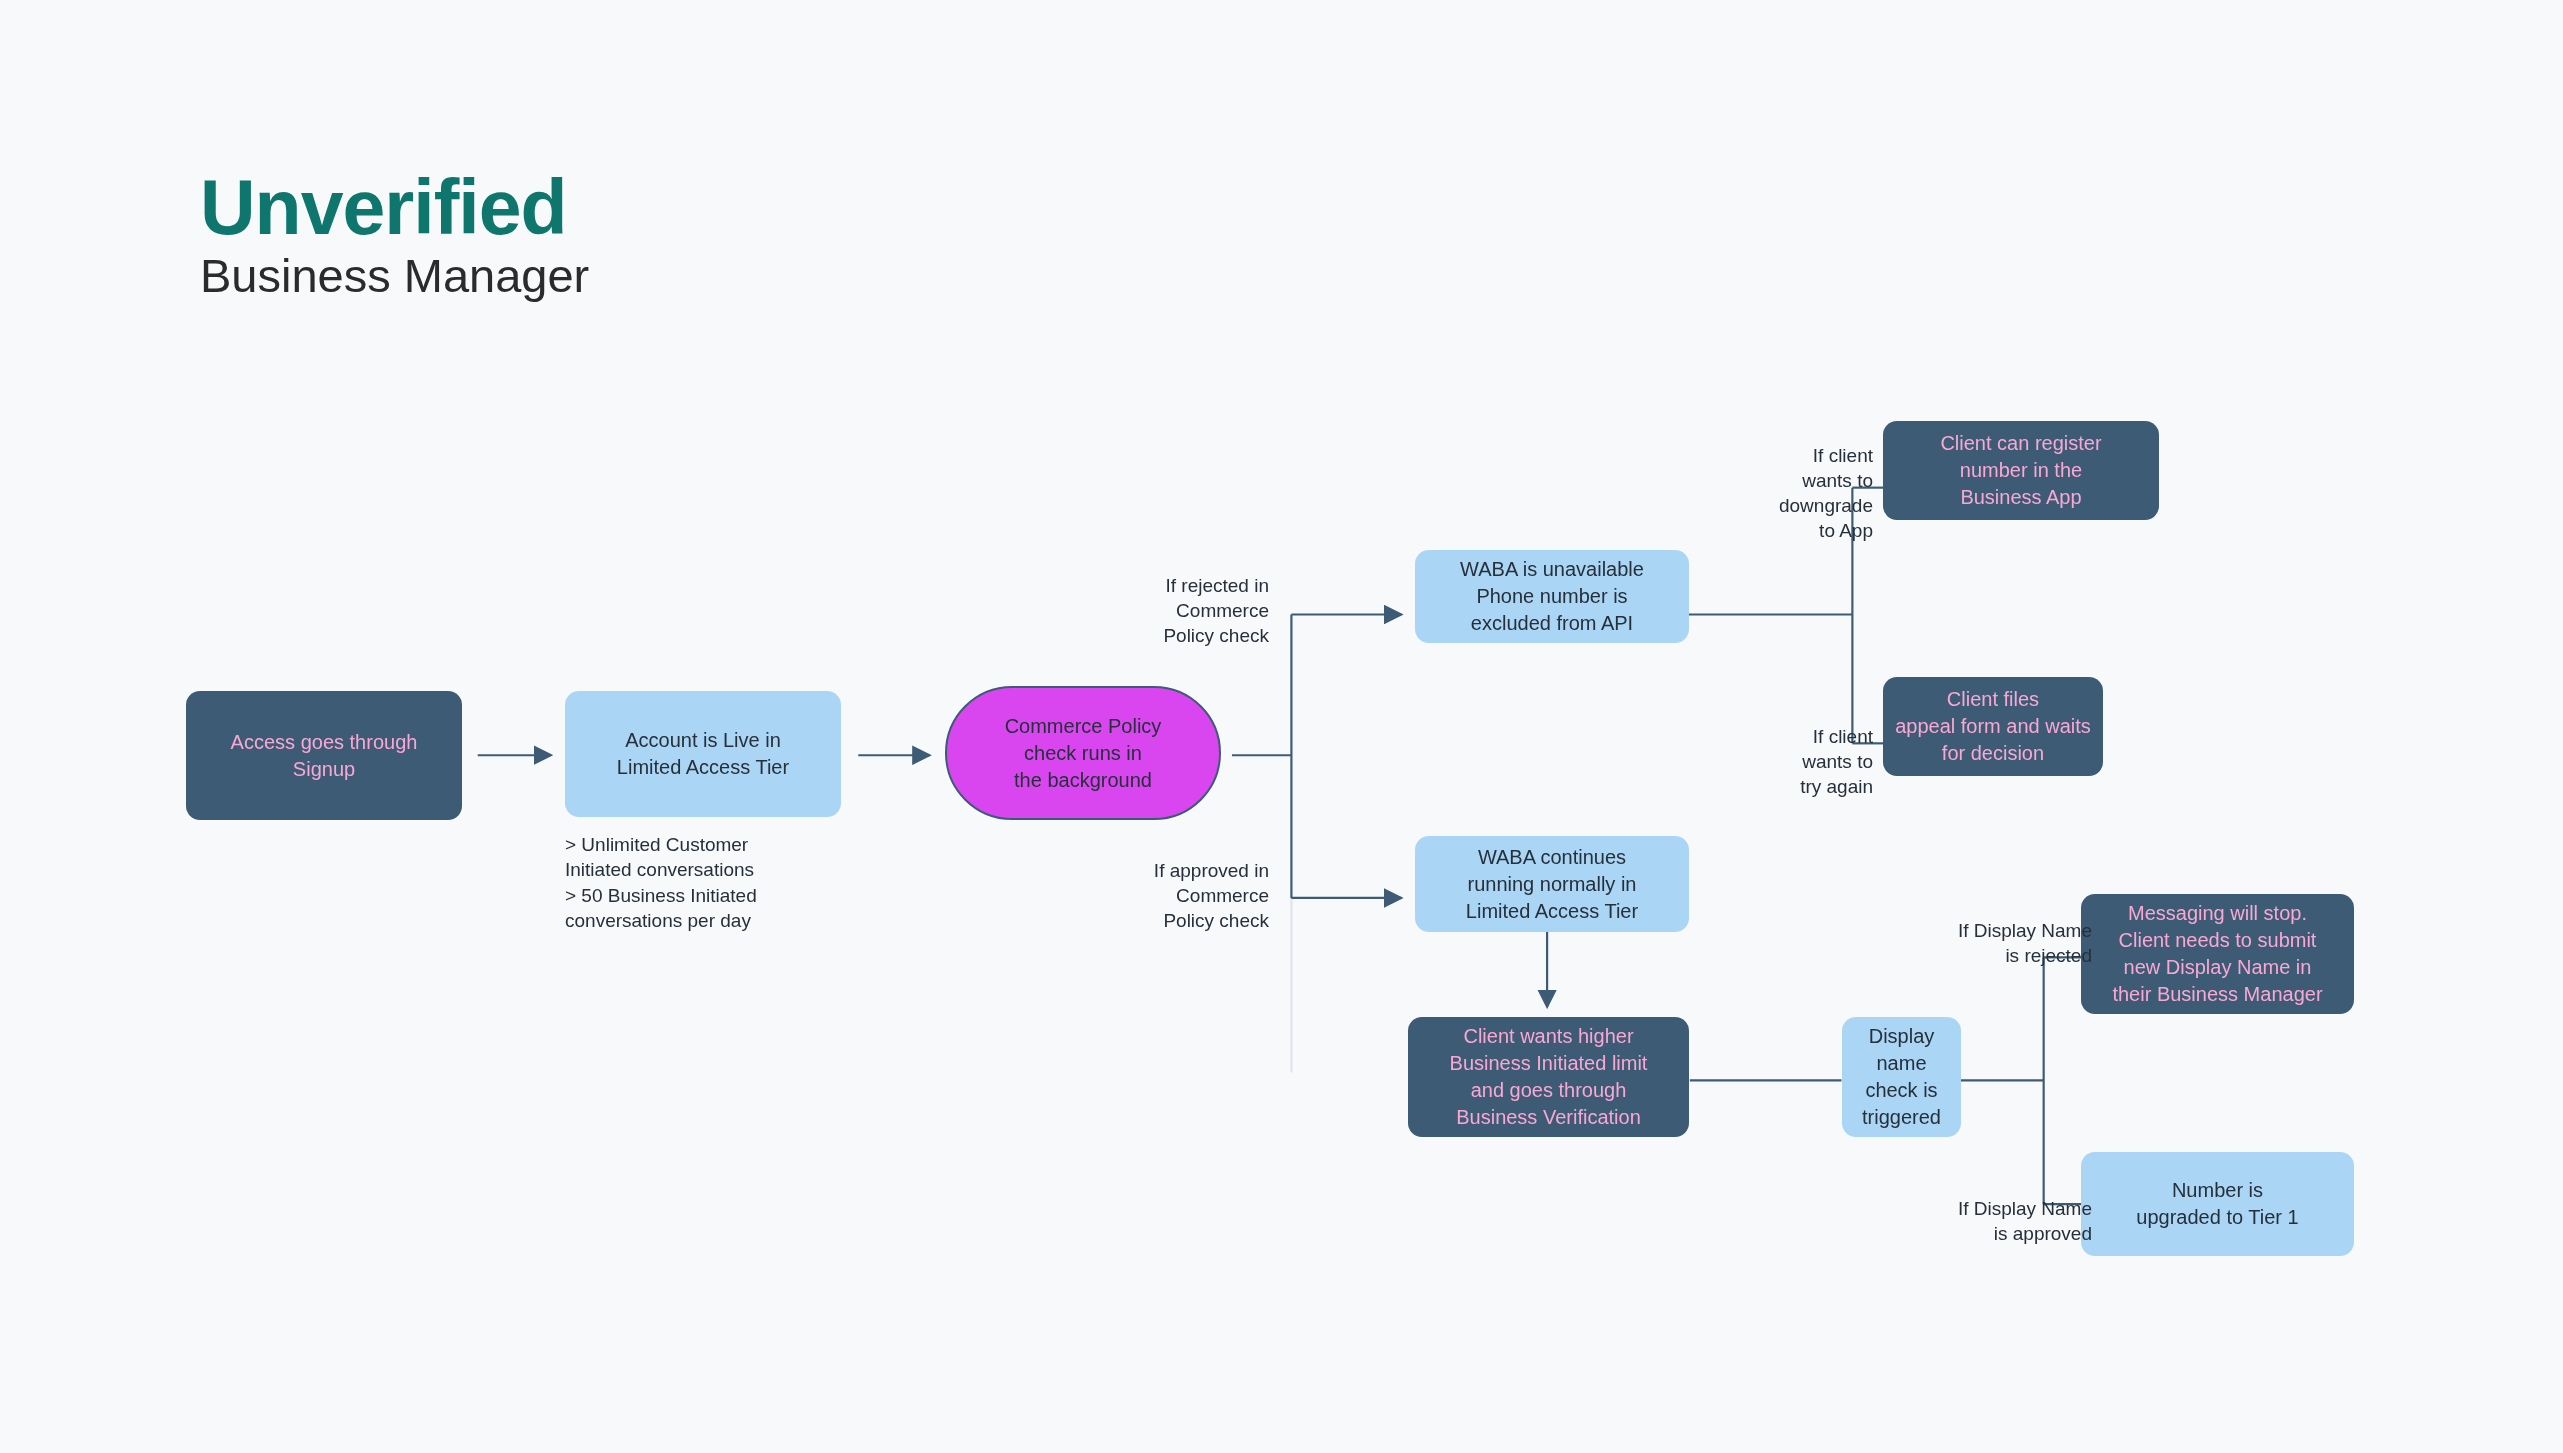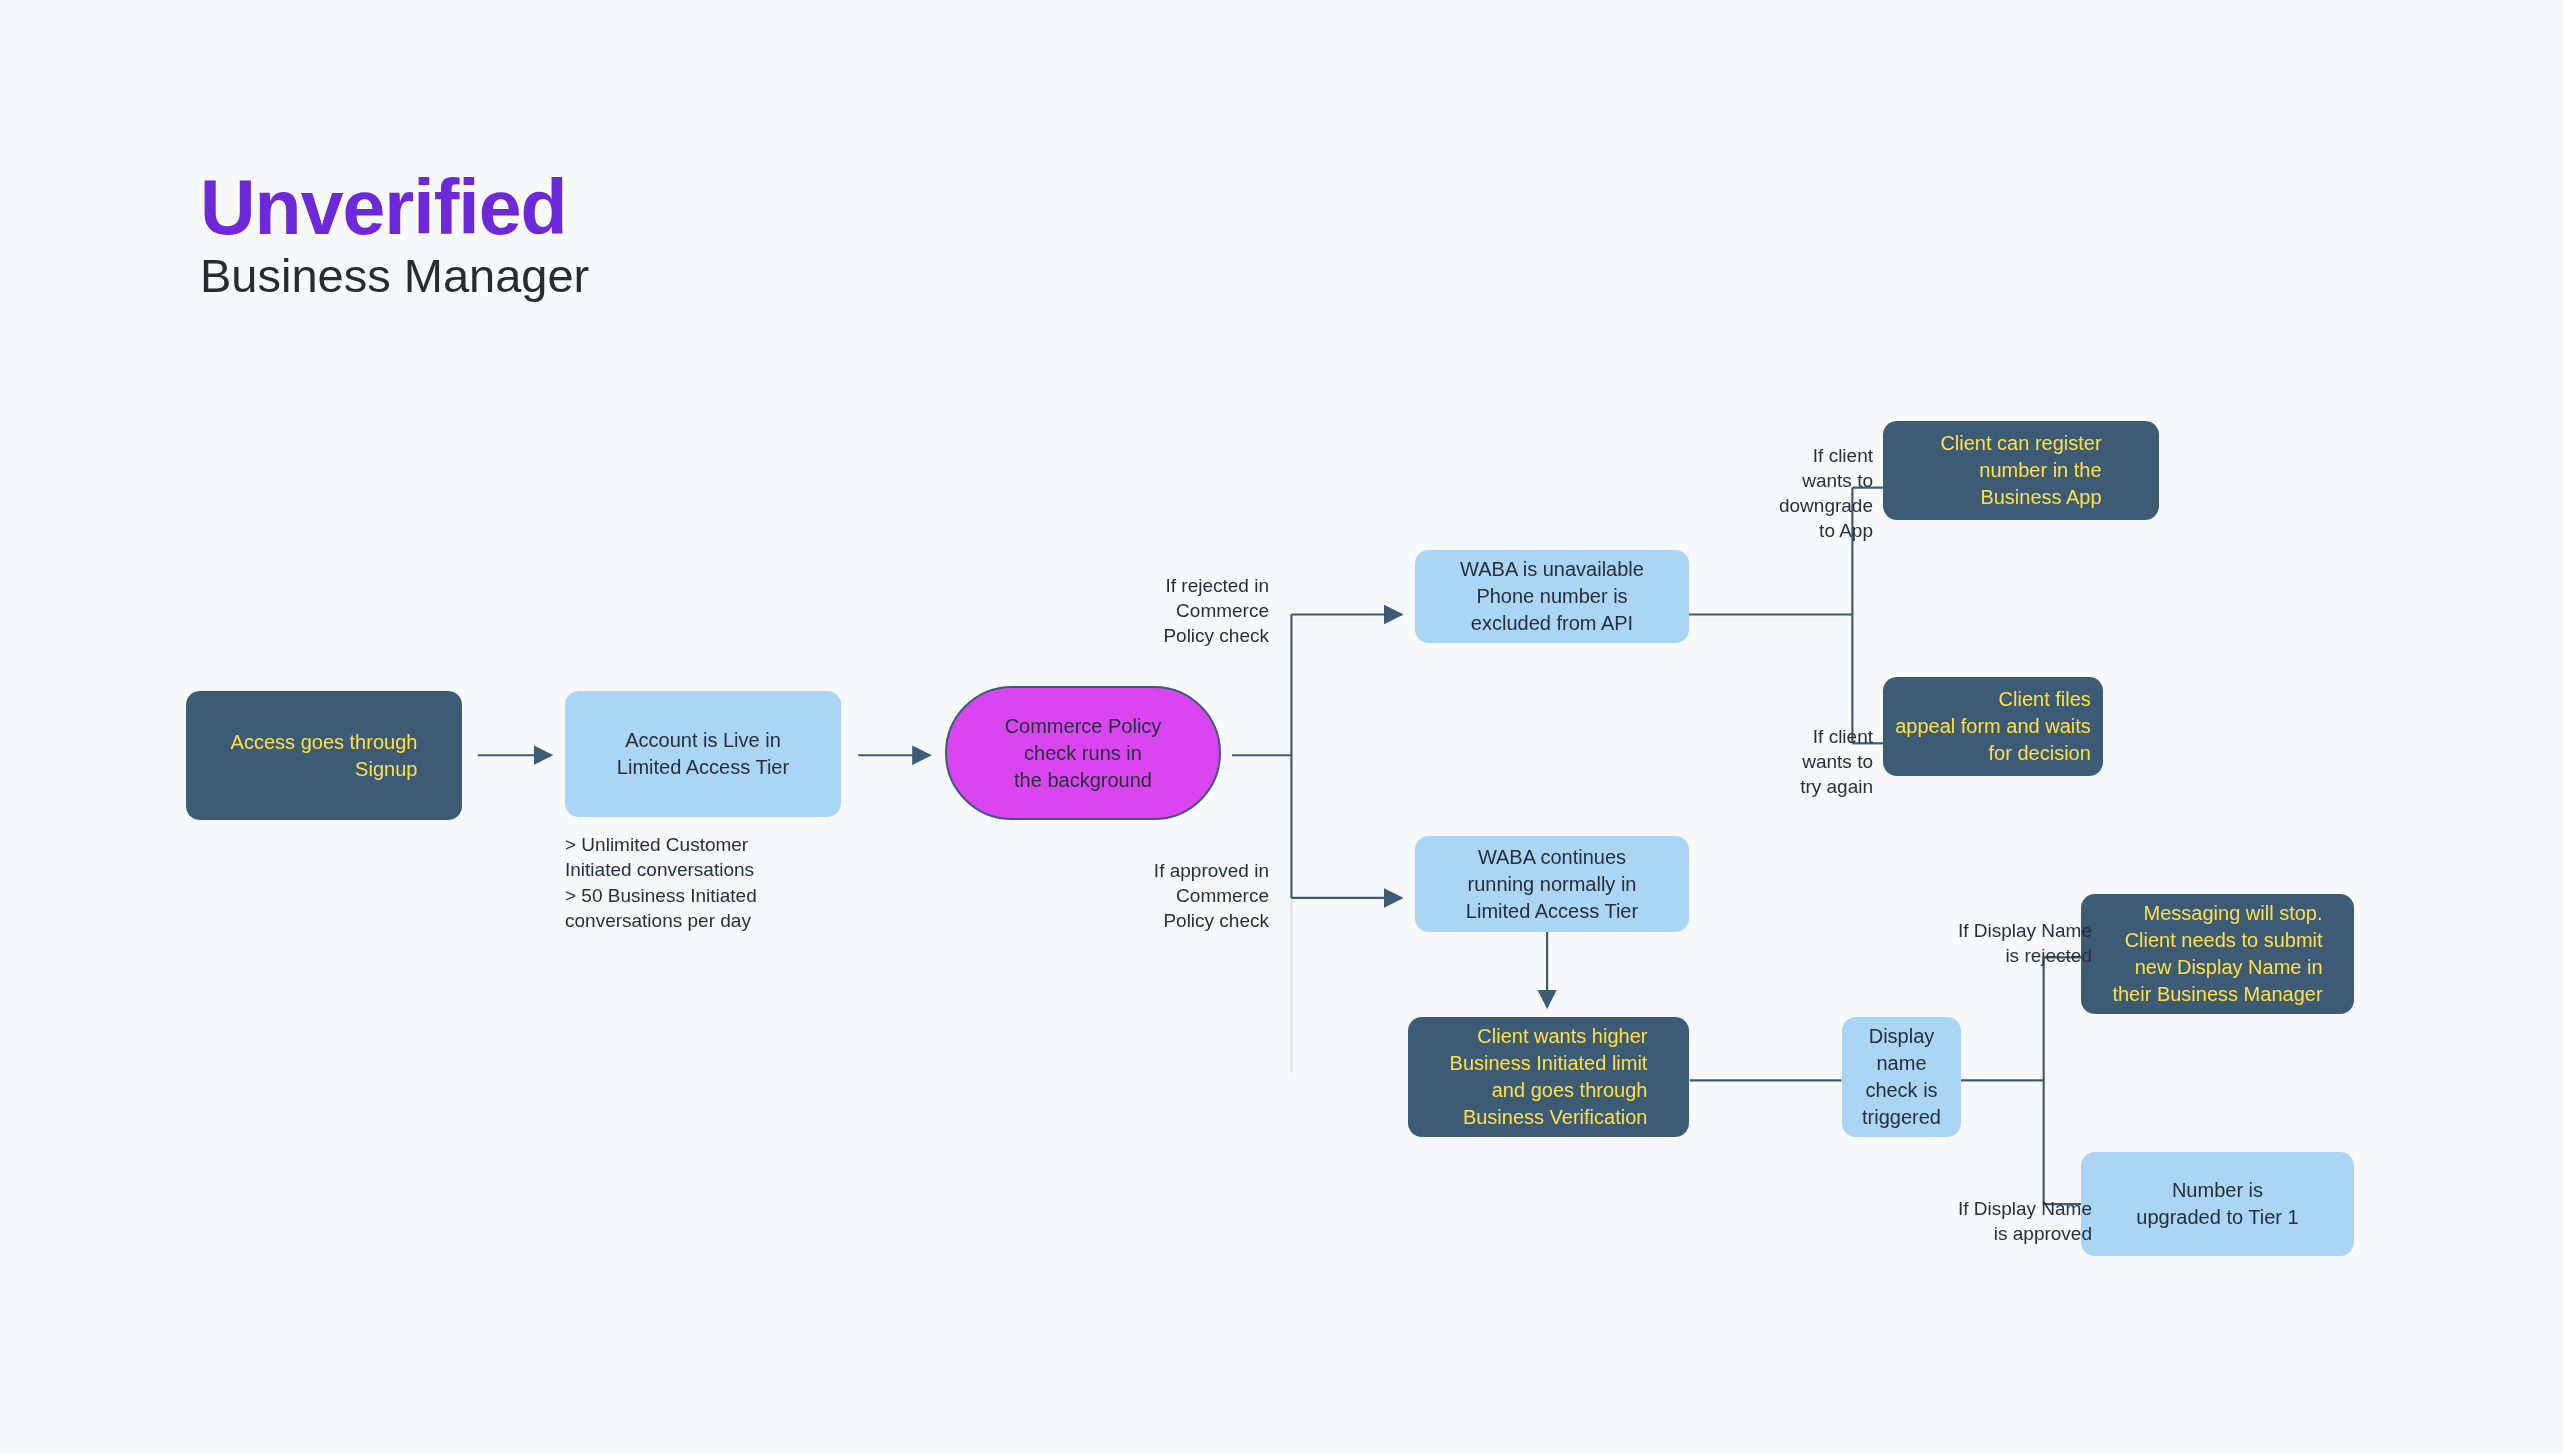--- a/index.html
+++ b/index.html
@@ -26,21 +26,21 @@
   
   .title-block {
     position: absolute;
     left: 200px;
     top: 167px;
     width: 892px;
   }
   .title-main {
     font-size: 77px;
     font-weight: bold;
-    color: #6d28d9;
+    color: #0f766e;
     letter-spacing: -1px;
     line-height: 1.05;
     white-space: nowrap;
   }
   .title-sub {
     font-size: 47px;
     font-weight: normal;
     color: #2b2b2b;
     line-height: 1.2;
     white-space: nowrap;
@@ -54,22 +54,21 @@
     align-items: center;
     justify-content: center;
     text-align: center;
     border-radius: 14px;
     padding: 6px 12px;
     line-height: 1.35;
     white-space: pre-line;
   }
   .node.dark {
     background: #3d5b75;
-    color: #fde047;
-    text-align: right;
+    color: #f9a8d4;
   }
   .node.light {
     background: #aad5f5;
     color: #26303a;
   }
   .node.oval {
     background: #d946ef;
     color: #26303a;
     border: 2.5px solid #3d5b75;
     border-radius: 69px;

